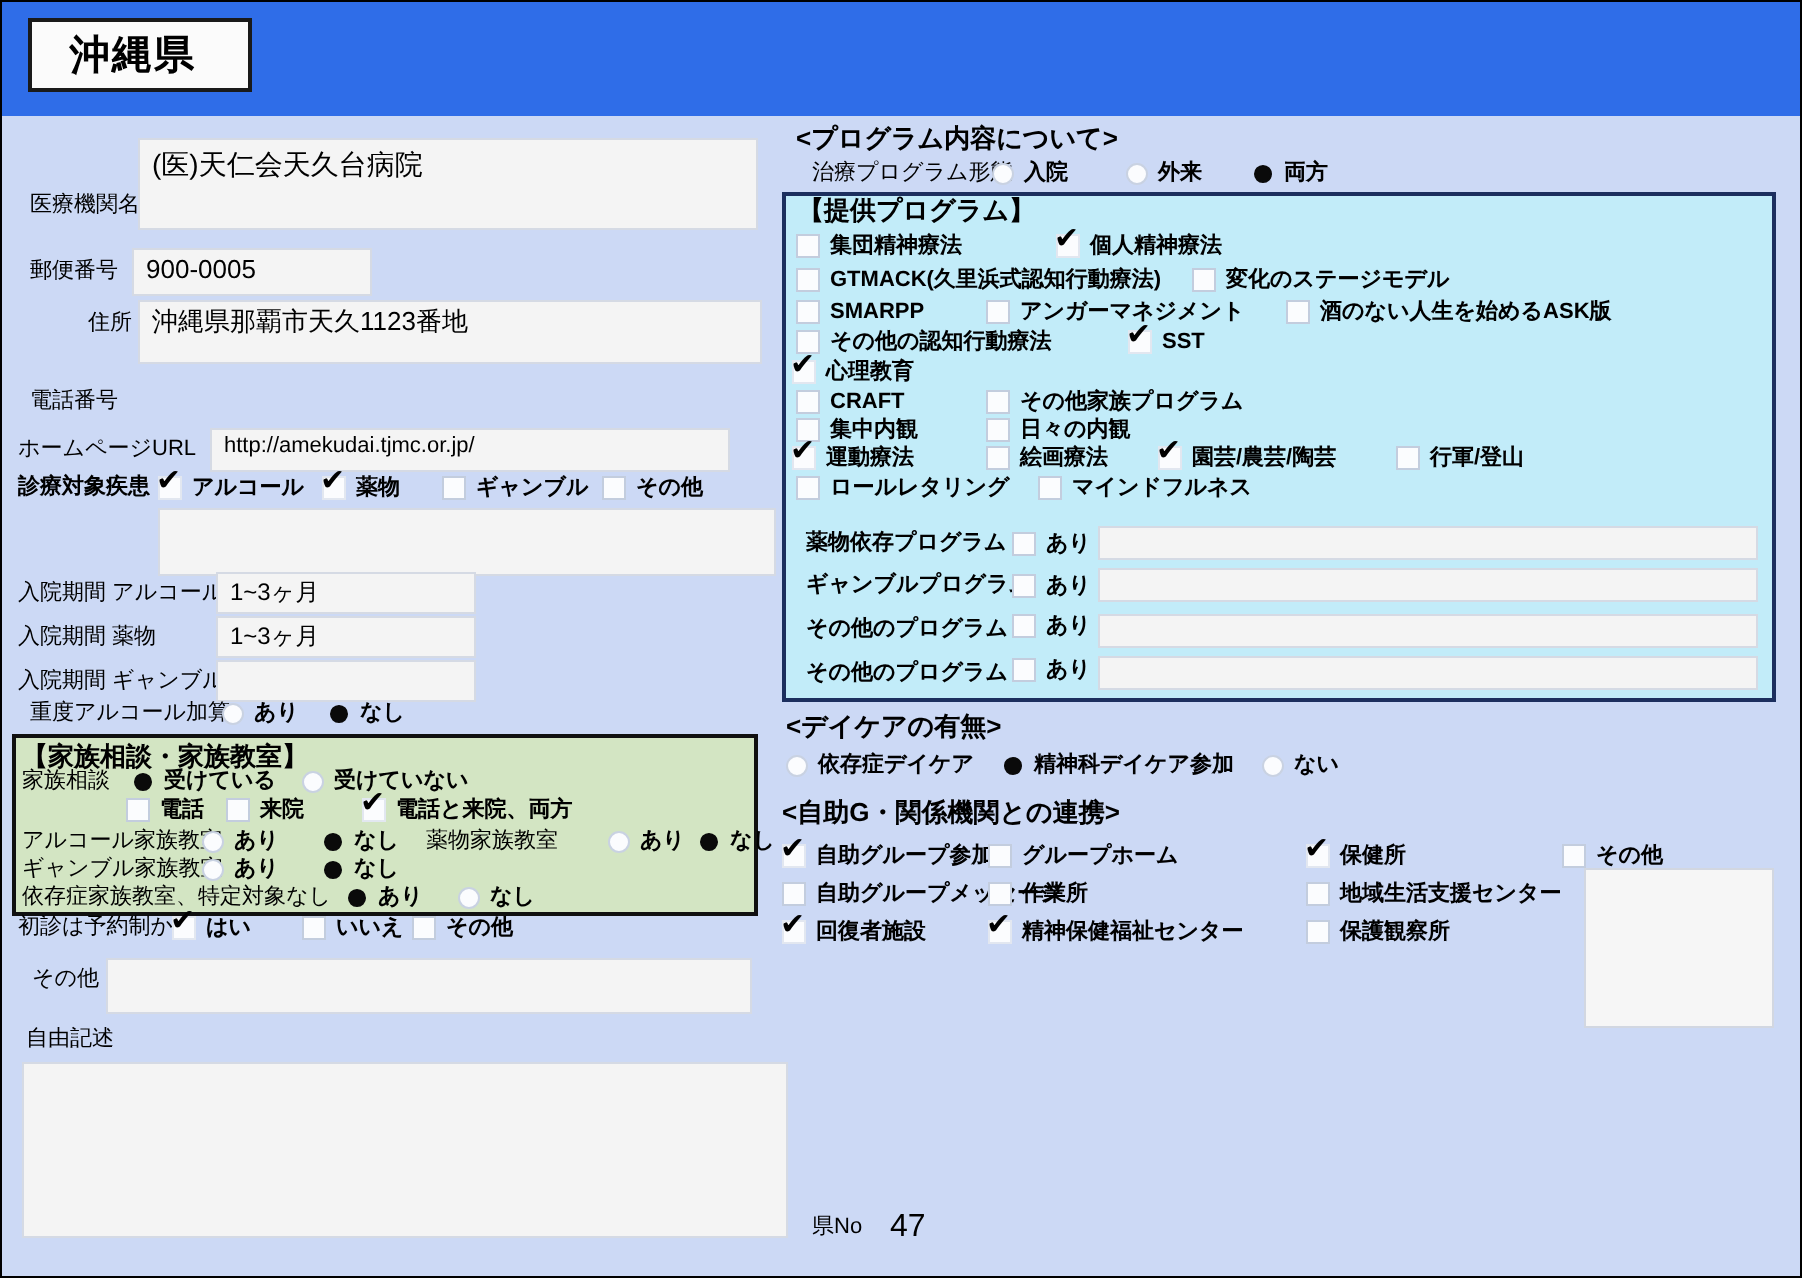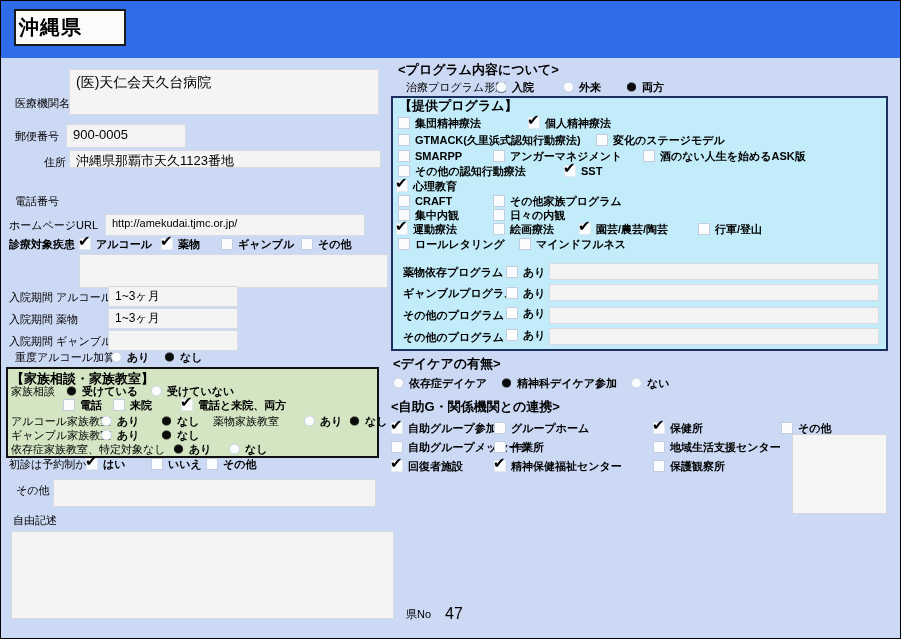--- a/index.html
+++ b/index.html
@@ -1,21 +1,21 @@
 <!DOCTYPE html>
 <html><head>
 <meta charset="utf-8">
 <style>
   html,body{margin:0;padding:0;}
   .page{position:relative;width:901px;height:639px;background:#ccd9f5;border:1px solid #000;
         box-sizing:border-box;overflow:hidden;font-family:"Liberation Sans","DejaVu Sans",sans-serif;color:#000;}
   .topbar{position:absolute;left:0;top:0;width:901px;height:57px;background:#2f6de8;}
   .titlebox{position:absolute;left:13px;top:8px;width:112px;height:37px;background:#fbfbfb;
             border:2px solid #1a1a1a;box-sizing:border-box;display:flex;align-items:center;
-            padding-left:3px;font-size:20px;font-weight:bold;letter-spacing:1px;}
+            padding-left:19px;font-size:20px;font-weight:bold;letter-spacing:1px;}
   .flb{position:absolute;font-size:11px;line-height:1;white-space:nowrap;transform:translateY(-50%);}
   .flb.b{font-weight:bold;}
   .hdr{position:absolute;font-size:13px;font-weight:bold;line-height:1;white-space:nowrap;transform:translateY(-50%);}
   .box{position:absolute;background:#f4f4f4;border:1px solid #d5dae4;box-sizing:border-box;
        font-size:12px;line-height:1.25;padding:2px 6px;overflow:hidden;white-space:nowrap;}
   .box.big{font-size:14px;padding-top:4px;}
   .opt{position:absolute;display:flex;align-items:center;gap:5px;white-space:nowrap;transform:translateY(-50%);}
   .olb{font-size:11px;font-weight:bold;line-height:1;}
   .cb{width:12px;height:12px;background:#fbfcfe;border:1px solid #c3cdde;box-sizing:border-box;position:relative;flex:none;}
   .cb[data-checked="true"]{border-color:#e2e7f0;}
@@ -40,21 +40,21 @@
     <span>沖縄県</span>
   </div>
 
   <div class="flb" style="left:14px;top:102px">医療機関名</div>
   <div class="box big" style="left:68px;top:68px;width:310px;height:46px">(医)天仁会天久台病院</div>
 
   <div class="flb" style="left:14px;top:135px">郵便番号</div>
   <div class="box" style="left:65px;top:123px;width:120px;height:24px;font-size:13px">900-0005</div>
 
   <div class="flb" style="left:43px;top:161px">住所</div>
-  <div class="box" style="left:68px;top:149px;width:312px;height:18px;font-size:13px">沖縄県那覇市天久1123番地</div>
+  <div class="box" style="left:68px;top:149px;width:312px;height:32px;font-size:13px">沖縄県那覇市天久1123番地</div>
 
   <div class="flb" style="left:14px;top:200px">電話番号</div>
 
   <div class="flb" style="left:8px;top:224px">ホームページURL</div>
   <div class="box" style="left:104px;top:213px;width:260px;height:22px;font-size:11px">http://amekudai.tjmc.or.jp/</div>
 
   <div class="flb b" style="left:8px;top:243px">診療対象疾患</div>
   <div class="opt" style="left:78px;top:243px">
     <span class="cb" data-checked="true"></span>
     <span class="olb">アルコール</span>

